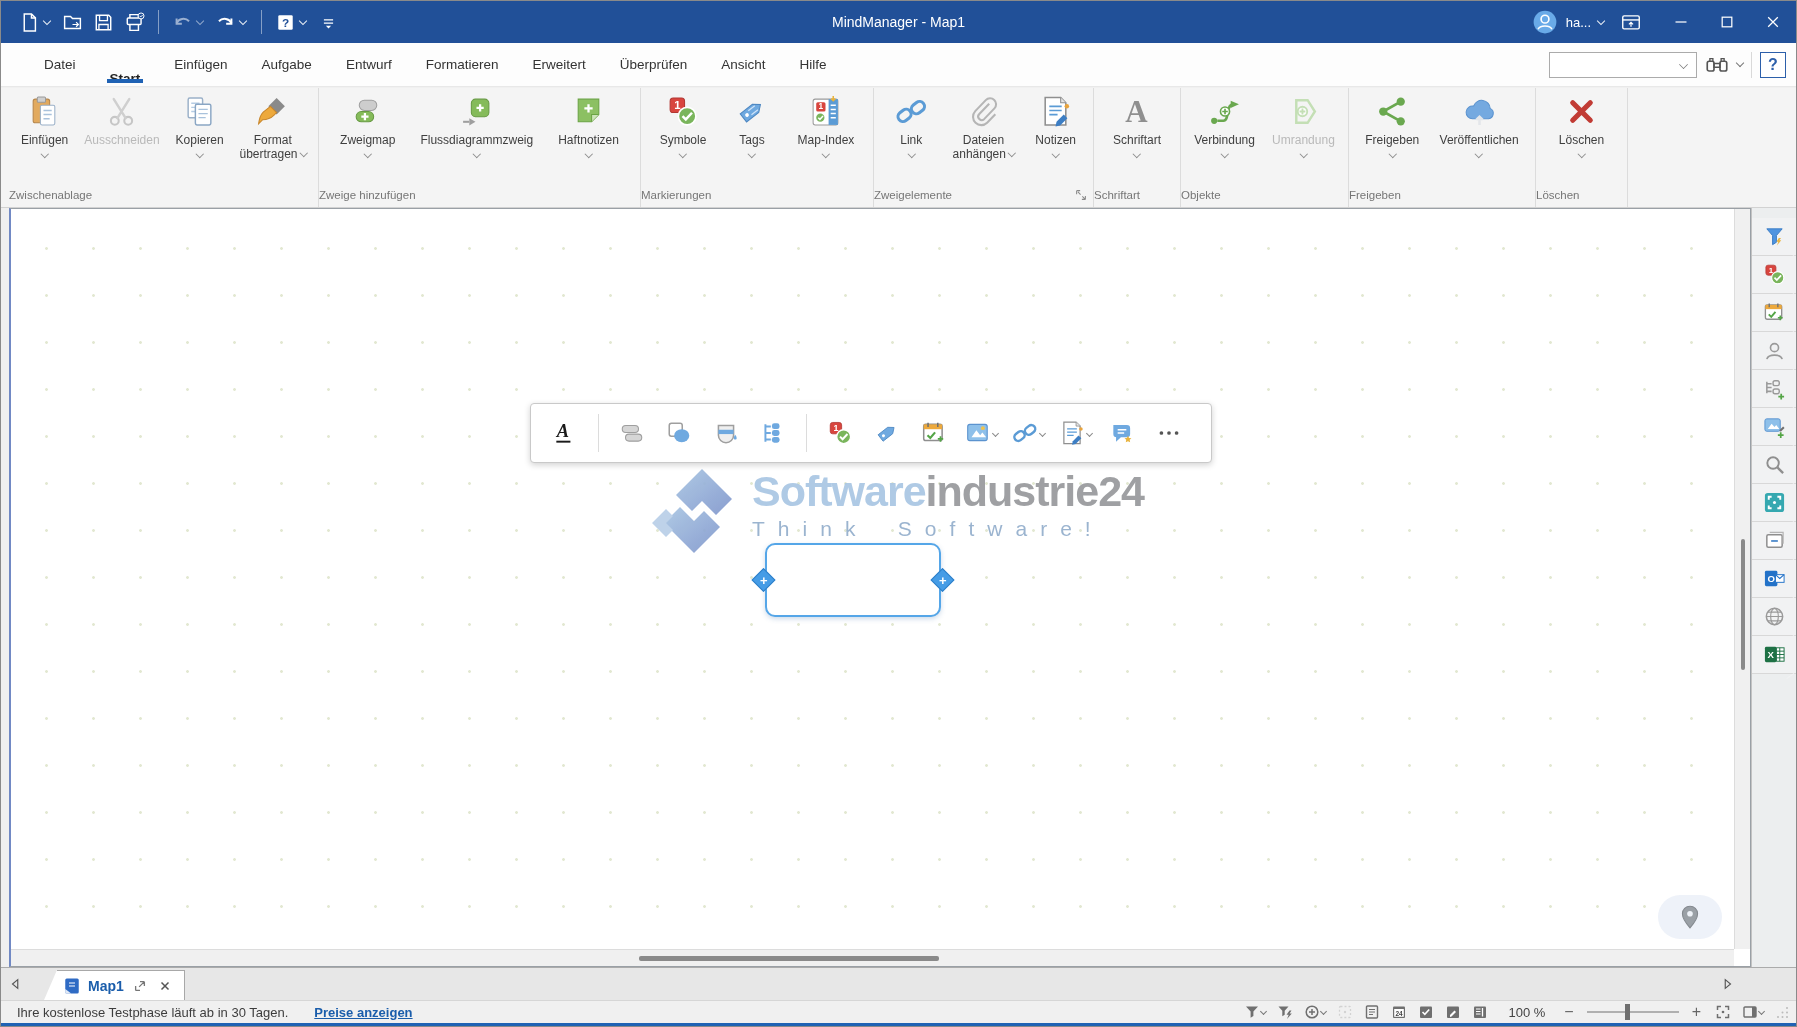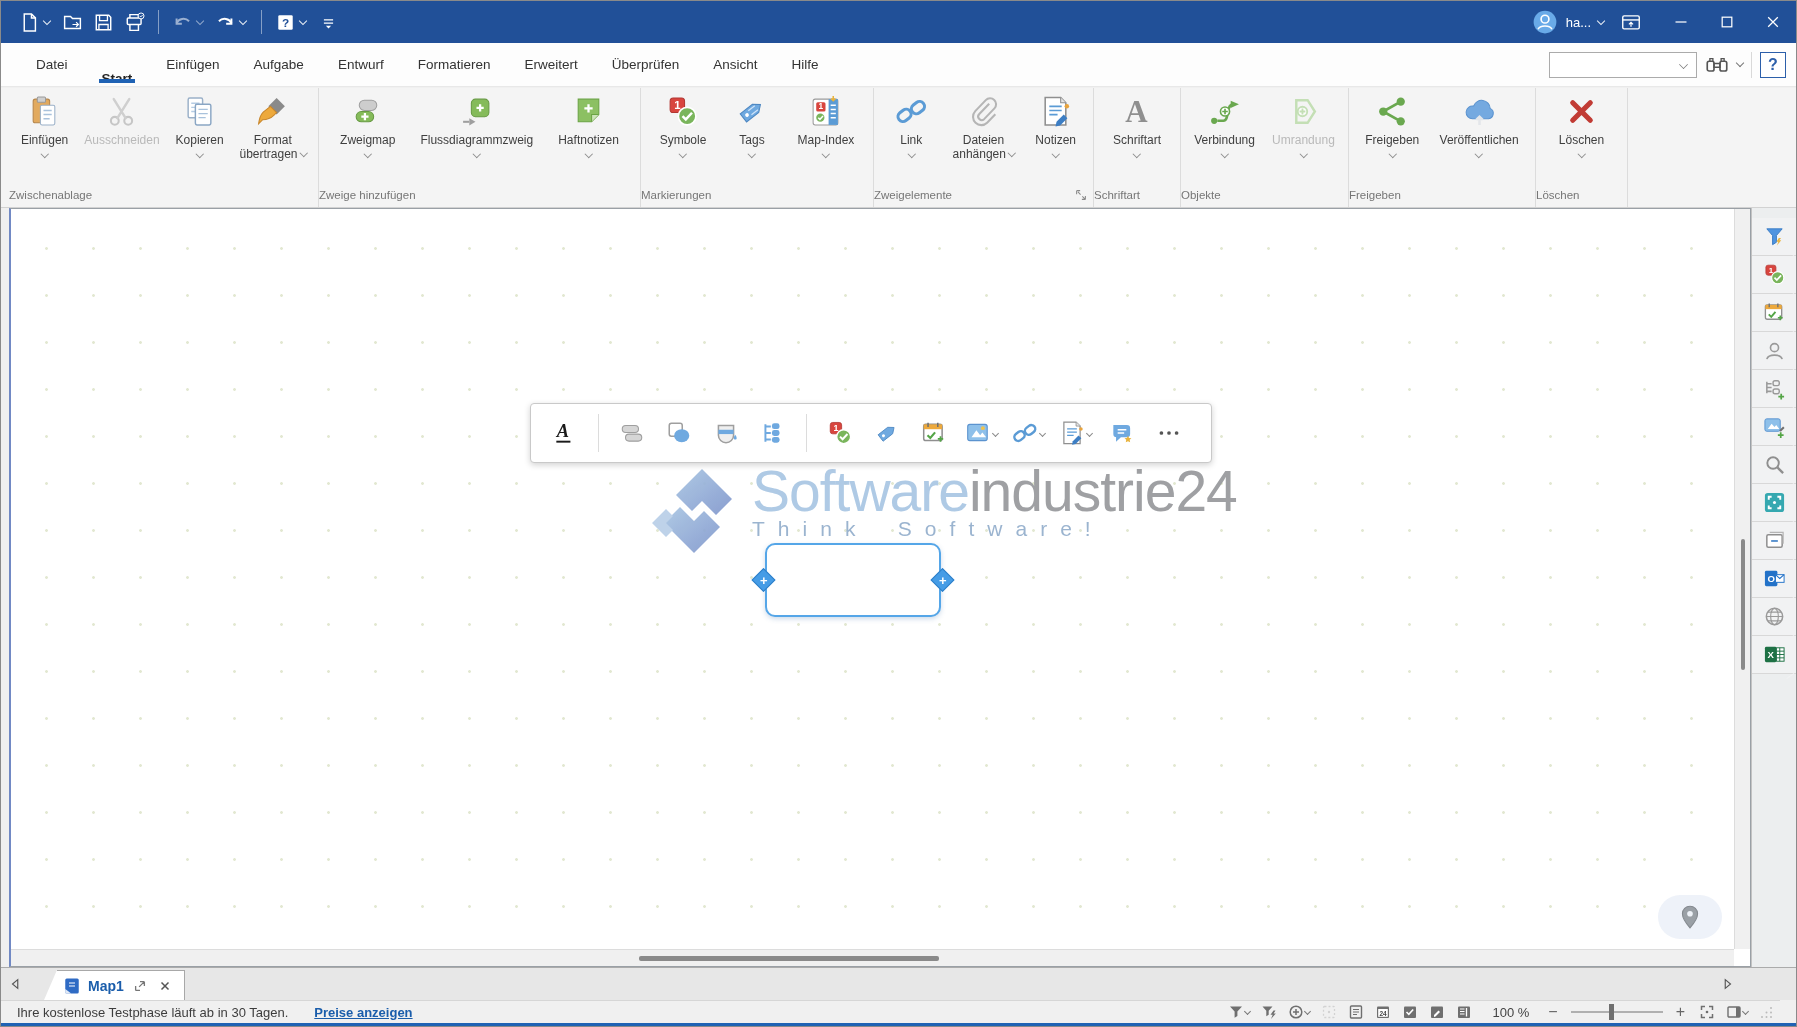--- a/index.html
+++ b/index.html
@@ -20,21 +20,21 @@
   .tb-title { position:absolute; left:0; right:0; text-align:center; font-size:14px; color:#fff; pointer-events:none; }
   .tb-right { margin-left:auto; display:flex; align-items:center; height:100%; }
   .avatar { width:26px; height:26px; }
   .tb-user { font-size:13px; margin:0 4px 0 8px; }
   .win-btn { width:46px; height:42px; display:flex; align-items:center; justify-content:center; background:none; border:none; cursor:pointer; }
   .win-icn { width:22px; height:22px; }
   .ribdisp { width:22px; height:22px; margin:0 16px 0 14px; }
 
   
   .tabrow { position:absolute; top:42px; left:0; right:0; height:44px; background:#fdfdfd; display:flex; align-items:stretch; border-bottom:1px solid #e8e8e8; }
-  .mtabs { display:flex; padding-left:18px;text-align:right; }
+  .mtabs { display:flex; padding-left:26px;text-align:right; }
   .mtab { position:relative; display:flex; align-items:center; padding:0 17px; font-size:13.5px; color:#333; cursor:pointer; }
   .mtab.active { font-weight:bold; color:#222;margin-top:28px; }
   .mtab.active::after { content:""; position:absolute; left:14px; right:14px; bottom:3px; height:4px; background:#1f62b4; }
   .tabrow-right { margin-left:auto; display:flex; align-items:center; gap:8px; padding-right:10px; }
   .rib-search { width:148px; height:26px; border:1px solid #ababab; background:#fff; display:flex; align-items:center; }
   .rib-search input { flex:1; border:none; outline:none; font-size:12px; padding:0 6px; min-width:0; }
   .rib-search .dd { width:9px; height:9px; border-right:1.4px solid #777; border-bottom:1.4px solid #777; transform:rotate(45deg) scale(.7); margin-right:8px; }
   .binoc { width:24px; height:24px; cursor:pointer; }
   .caret-g { width:6px; height:6px; border-right:1.4px solid #777; border-bottom:1.4px solid #777; transform:rotate(45deg); margin-top:-3px; }
   .vline { width:1px; height:26px; background:#d9d9d9; }
@@ -63,21 +63,21 @@
     background-image: radial-gradient(rgba(203,213,172,.55) 1.3px, transparent 1.5px);
     background-size:47px 47px; background-position:12px 16px; }
   .vscroll { position:absolute; top:0; bottom:17px; right:0; width:16px; background:#f0f0f0; border-left:1px solid #dcdcdc; }
   .vthumb { position:absolute; left:6px; width:4px; height:131px; top:330px; background:#8a8a8a; border-radius:2px; }
   .hscroll { position:absolute; left:0; right:16px; bottom:0; height:17px; background:#f0f0f0; border-top:1px solid #dcdcdc; }
   .hthumb { position:absolute; top:6px; height:5px; width:300px; left:628px; background:#8a8a8a; border-radius:2px; }
 
   .watermark { position:absolute; left:625px; top:252px; display:flex; align-items:flex-start; z-index:1; opacity:.92; }
   .wm-logo { width:108px; height:112px; }
   .wm-text { margin-left:8px; padding-top:8px; }
-  .wm-brand { font-size:57px; font-weight:normal; letter-spacing:-1px; line-height:44px; }
+  .wm-brand { font-size:43px; font-weight:bold; letter-spacing:-1px; line-height:44px; }
   .wm-brand .b1 { color:#a9c6e3; }
   .wm-brand .b2 { color:#97999c; }
   .wm-tag { margin-top:4px; font-size:21px; color:#93aecc; letter-spacing:.62em; word-spacing:.5em; }
 
   .float-toolbar { position:absolute; left:519px; top:194px; width:682px; height:60px; background:#fff; border:1px solid #c9c9c9; border-radius:4px; box-shadow:0 2px 6px rgba(0,0,0,.18); display:flex; align-items:center; padding:0 14px; gap:7px; z-index:3; }
   .ft-btn { background:none; border:none; display:flex; align-items:center; justify-content:center; width:40px; height:44px; cursor:pointer; border-radius:3px; }
   .ft-icn { width:26px; height:26px; }
   .ft-sep { width:1px; height:38px; background:#dcdcdc; margin:0 6px; }
   .caret-ft { width:5px; height:5px; border-right:1.2px solid #8a8a8a; border-bottom:1.2px solid #8a8a8a; transform:rotate(45deg); margin-left:2px; }
 
@@ -105,40 +105,41 @@
   .tb-arrow .icn { width:14px; height:14px; }
   .doc-tab { position:relative; height:30px; margin-left:26px; background:#fff; border:1px solid #a8a8a8; border-bottom:none; border-left:none; display:flex; align-items:center; gap:7px; padding:0 10px 0 6px; cursor:pointer; }
   .doc-tab::before { content:""; position:absolute; left:-13px; bottom:0; border-bottom:30px solid #fff; border-left:13px solid transparent; }
   .doc-icn { width:18px; height:18px; }
   .doc-lbl { color:#1a5dab; font-weight:bold; font-size:14px; }
   .mini-btn { background:none; border:none; width:18px; height:18px; display:flex; align-items:center; justify-content:center; cursor:pointer; }
   .mini-btn .icn { width:14px; height:14px; }
   .tabbar-right { margin-left:auto; margin-right:54px; }
 
   
-  .statusbar { position:absolute; top:999px; left:0; right:16px; height:23px; background:#f0f0f0; border-top:1px solid #d6d6d6; display:flex; align-items:center; font-size:13px; color:#3d3d3d; }
+  .statusbar { position:absolute; top:999px; left:0; right:0; height:23px; background:#f0f0f0; border-top:1px solid #d6d6d6; display:flex; align-items:center; font-size:13px; color:#3d3d3d; }
   .st-left { display:flex; align-items:center; gap:26px; padding-left:16px; }
   .st-link { color:#1a5dab; font-weight:bold; text-decoration:underline; cursor:pointer; }
   .st-right { margin-left:auto; display:flex; align-items:center; gap:9px; padding-right:6px; }
   .st-btn { background:none; border:none; display:inline-flex; align-items:center; cursor:pointer; padding:1px; }
   .st-icn { width:16px; height:16px; }
   .caret-st { width:5px; height:5px; border-right:1.2px solid #777; border-bottom:1.2px solid #777; transform:rotate(45deg); margin:-2px 0 0 1px; }
   .zoom-lbl { margin:0 6px 0 10px; color:#444; }
   .zoom-minus,.zoom-plus { background:none; border:none; font-size:16px; color:#666; cursor:pointer; line-height:1; padding:0 4px; }
   .zoom-slider { position:relative; width:92px; height:18px; cursor:pointer; }
   .zoom-slider .track { position:absolute; top:8px; left:0; right:0; height:2px; background:#b0b0b0; }
   .zoom-slider .thumb { position:absolute; top:1px; left:42%; width:5px; height:16px; background:#6f6f6f; }
   .bottomstrip { position:absolute; top:1022px; left:0; right:0; height:5px; background:#1f62b4; }
 </style>
 </head>
 <body>
 
 <div class="app">
 
   <div class="titlebar">
+    <div class="tb-title">MindManager - Map1</div>
     <div class="qa">
         <button class="qa-btn">
           <span class="icn qa-icn">
             <svg viewBox="0 0 32 32">
               <path d="M8 3h11l6 6v20H8z" fill="none" stroke="#fff" stroke-width="2.2"></path>
               <path d="M19 3v6h6" fill="none" stroke="#fff" stroke-width="2.2"></path>
             </svg>
           </span>
           <span class="caret-w"></span>
         </button>

